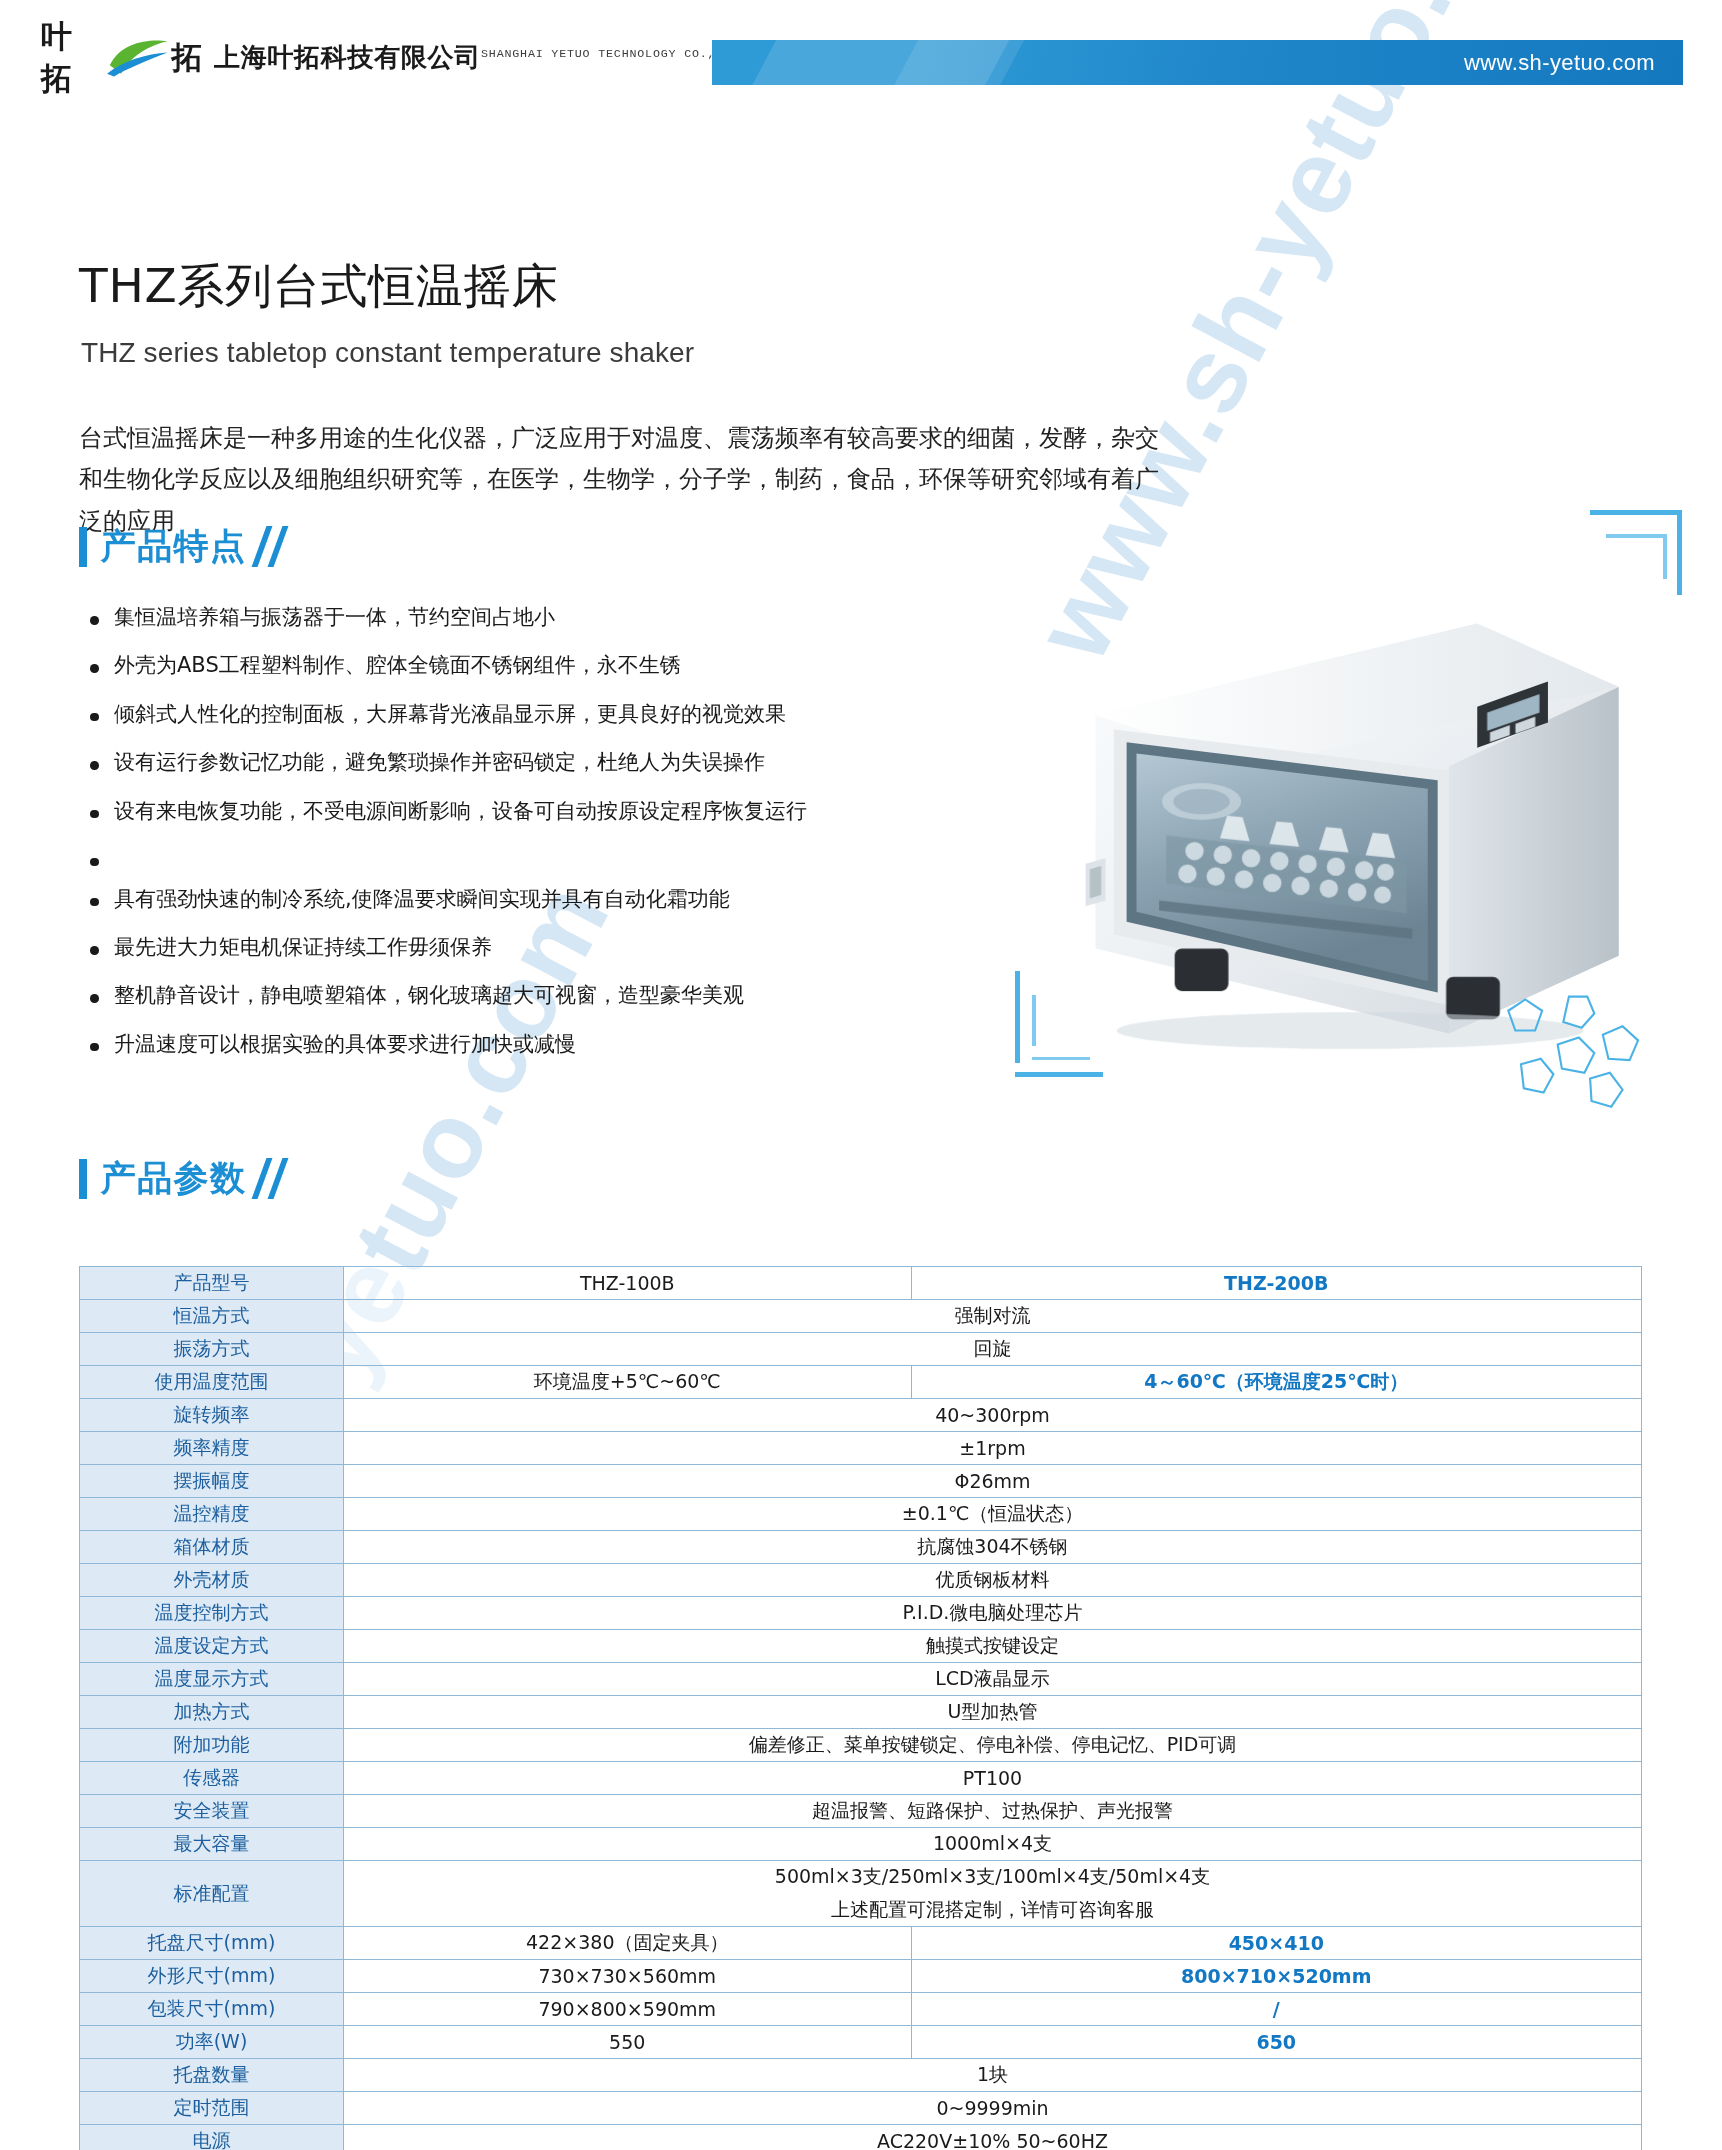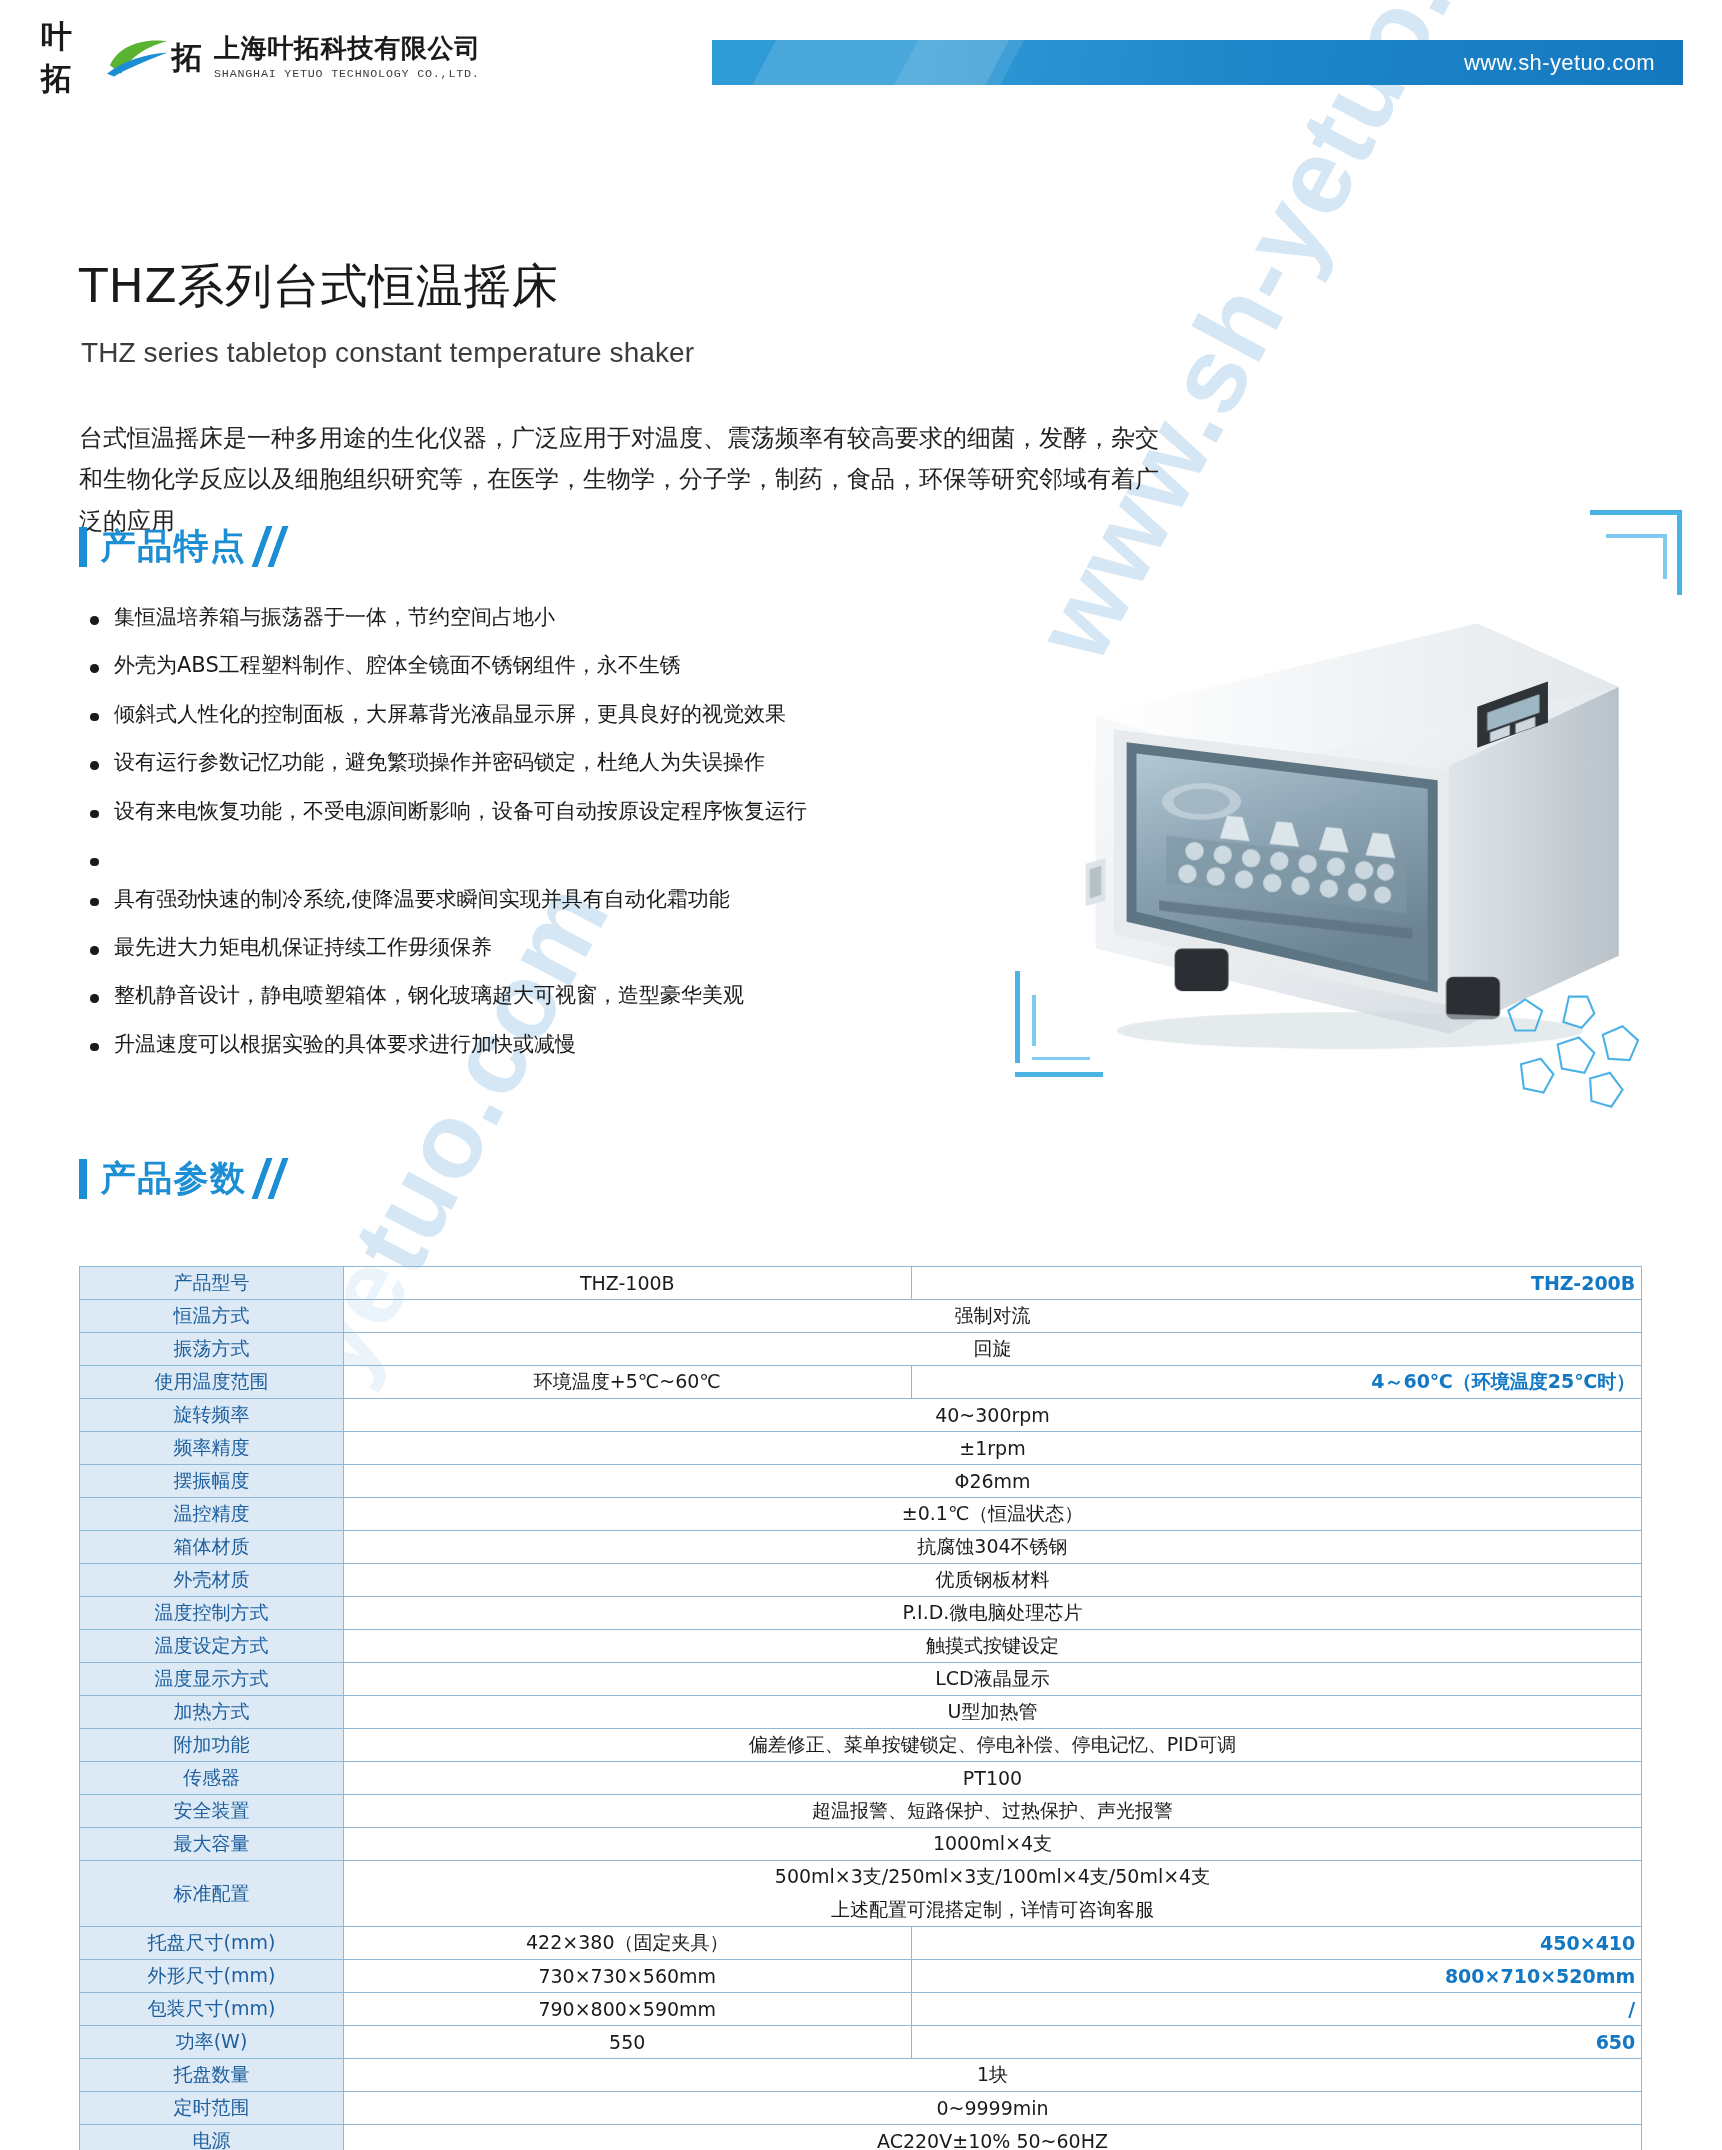--- a/index.html
+++ b/index.html
@@ -61,21 +61,21 @@
     font-family: "DejaVu Sans", sans-serif;
   }
   .logo-swoosh {
     width: 62px; height: 41px;
     margin: 0 2.8px;
     position: relative;
   }
   .company-block {
     margin-left: 10px;
     display: flex;
-    flex-direction: column;
+    flex-direction: row;
     justify-content: center;
   }
   .company-cn {
     font-size: 26px;
     font-weight: 700;
     color: #1a1a1a;
     letter-spacing: 0.7px;
     line-height: 1.1;
     font-family: "DejaVu Sans", sans-serif;
   }
@@ -262,21 +262,20 @@
   }
   .ptable td.label {
     width: 264px;
     background: #ddeaf6;
     color: #1d5f9e;
     font-size: 19px;
   }
   .ptable td.b {
     color: #1378c4;
     font-weight: 700;
-    text-align: right;
   }
   .ptable td.cfg-sub { border-top: none; }
   .ptable td.cfg-top { border-bottom: none; }
 </style>
 </head>
 <body>
 
 <div class="watermark">
   <div class="wm-text wm1">www.sh-yetuo.com</div>
   <div class="wm-text wm2">www.sh-yetuo.com</div>

